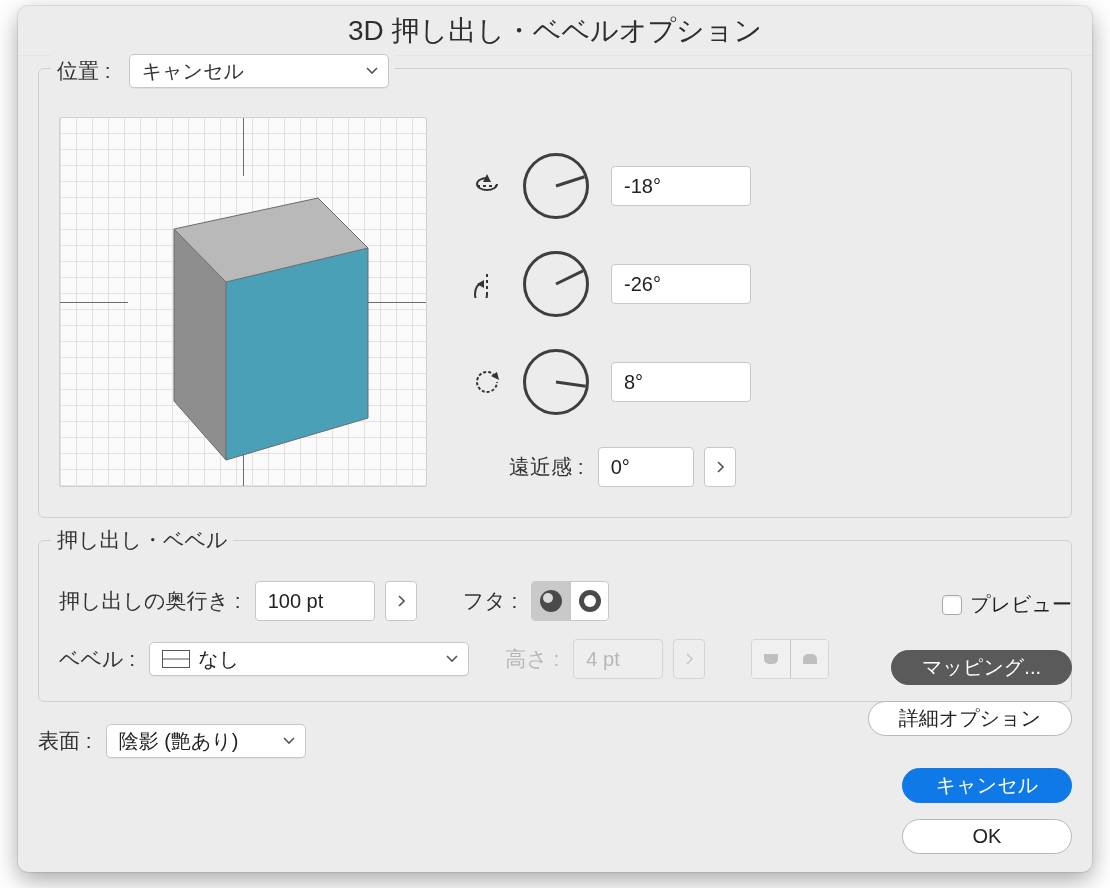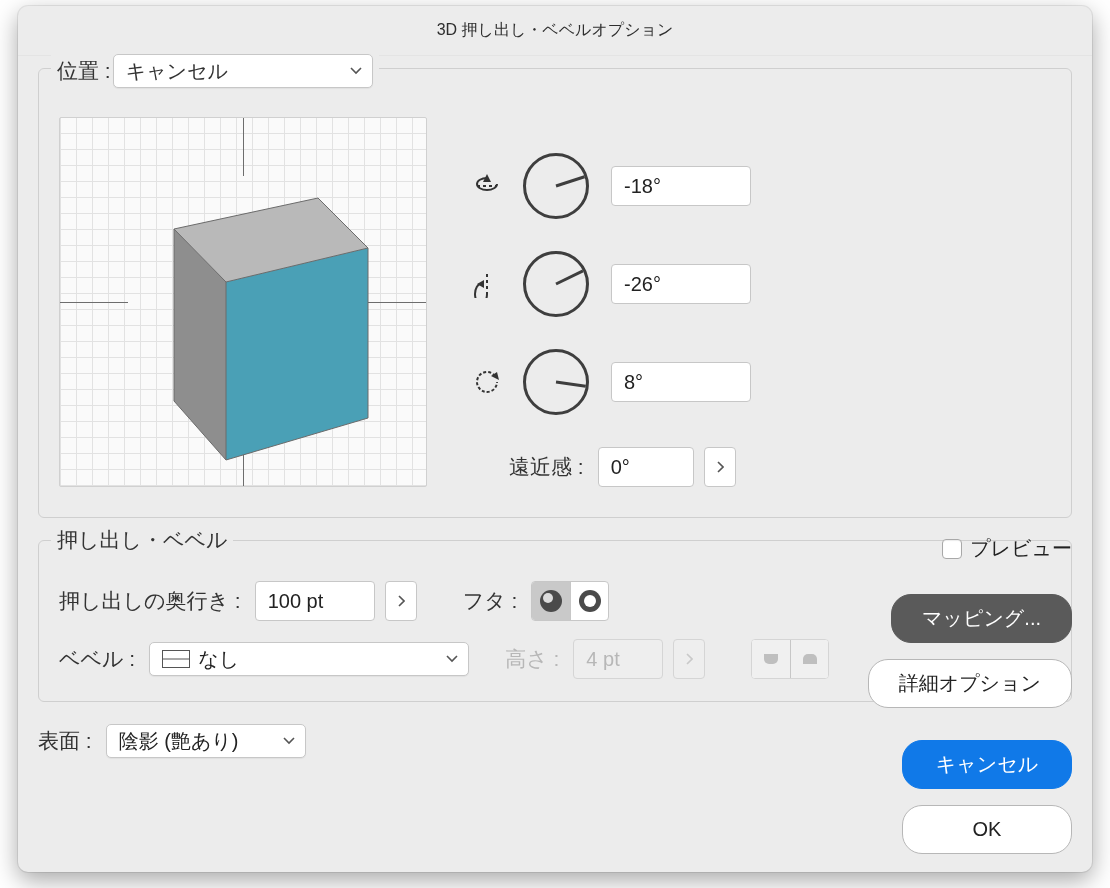--- a/index.html
+++ b/index.html
@@ -15,41 +15,41 @@
     position: absolute; left: 18px; top: 6px;
     width: 1074px; height: 866px;
     background: #ececec;
     border-radius: 10px;
     box-shadow: 0 8px 24px rgba(0,0,0,.35), 0 0 0 1px rgba(0,0,0,.08);
     overflow: hidden;
   }
   .titlebar {
     height: 50px;
     display: flex; align-items: center; justify-content: center;
-    font-size: 16px;
+    font-size: 28px;
     font-weight: 500;
     color: #2e2e2e;
     border-bottom: 1px solid rgba(0,0,0,0.03);
   }
   .body { padding: 12px 20px 18px 20px; }
   
   .group {
     border: 1px solid #cfcfcf;
     border-radius: 6px;
     position: relative;
     margin-bottom: 22px;
     padding: 30px 20px 22px 20px;
     background: #ececec;
   }
   .group-legend {
     position: absolute;
     top: -15px; left: 12px;
     background: #ececec;
     padding: 0 6px;
-    display: flex; align-items: center; gap: 2px;
+    display: flex; align-items: center; gap: 18px;
     font-size: 21px;
     color: #333;
   }
   .select {
     display:inline-flex; align-items:center;
     background: #fff;
     border: 1px solid #c7c7c7;
     border-radius: 5px;
     height: 34px;
     padding: 0 36px 0 12px;
@@ -84,21 +84,21 @@
   .footer {
     position:absolute; left:20px; right:20px; bottom:18px;
     display:flex; align-items:flex-end; gap:16px;flex-direction:column;
   }
   .checkbox {
     width:20px; height:20px; border:1px solid #a8a8a8; border-radius:4px; background:#fff;
     display:inline-block; margin-right:8px;
     box-shadow:inset 0 1px 1px rgba(0,0,0,.08);
   }
   .btn {
-    height:49px; border-radius:20px; padding:0 30px; display:inline-flex;
+    height:35px; border-radius:20px; padding:0 30px; display:inline-flex;
     align-items:center; justify-content:center; font-size:20px;
     border:1px solid #b7b7b7; background:#fff;
   }
   .btn.dark { background:#5a5a5a; color:#fff; border-color:#5a5a5a; }
   .btn.blue { background:#1079e8; color:#fff; border-color:#1079e8; }
   .btn.ok   { min-width:170px; }
   
   .preview {
     width:368px; height:370px; position:relative;
     background:

